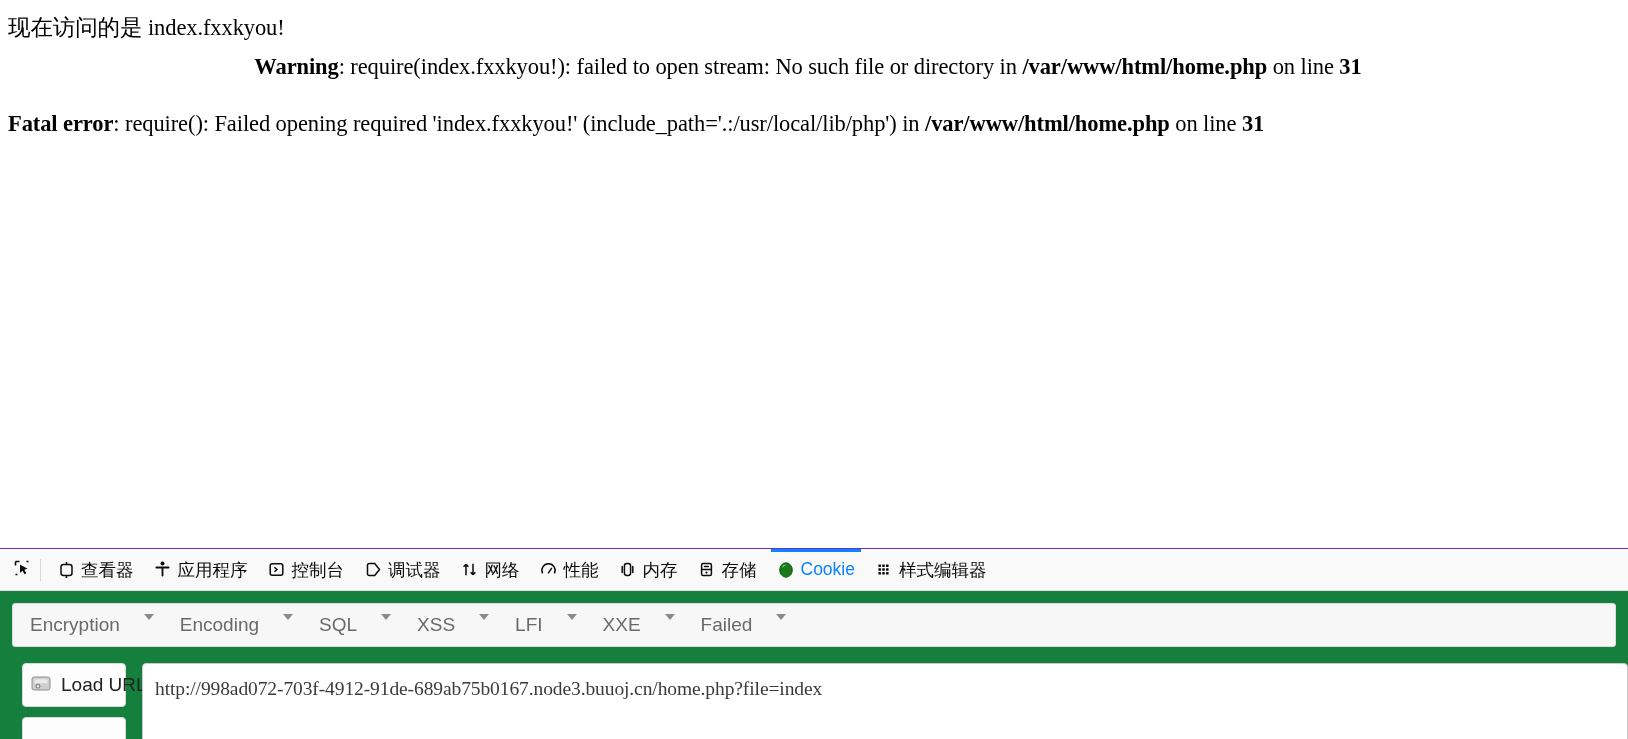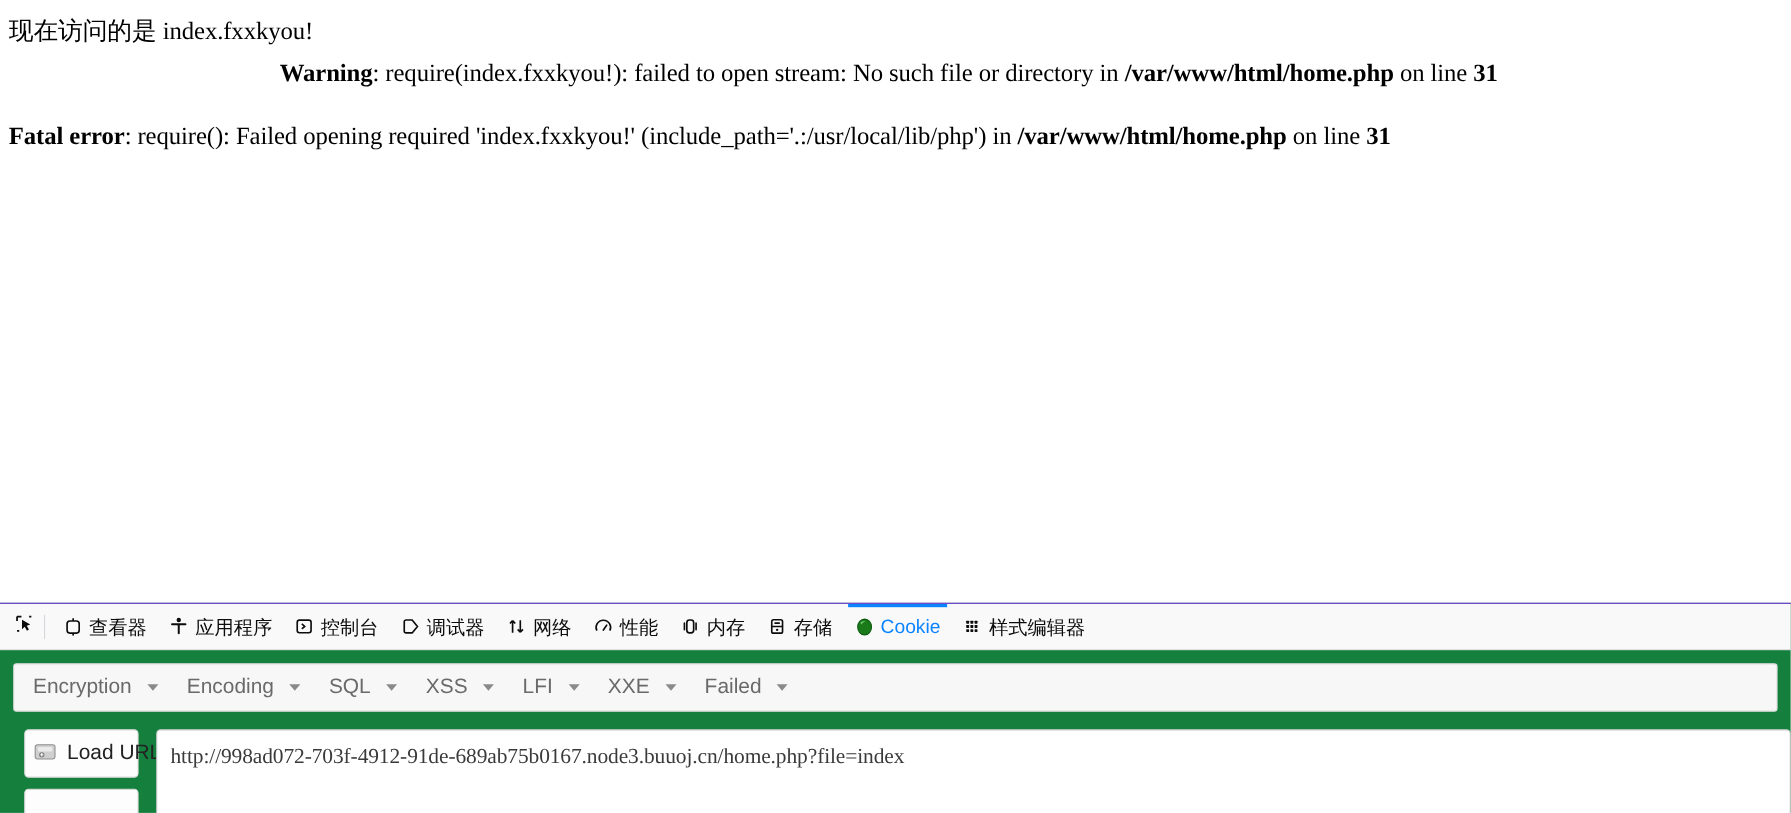--- a/index.html
+++ b/index.html
@@ -109,22 +109,22 @@
     background: #f7f7f7;
     border: 1px solid #dcdcdc;
     border-radius: 3px;
     display: flex;
     align-items: center;
     padding: 0 4px;
     overflow: hidden;
   }
   .hb-menu-item {
     display: flex;
-    align-items: center;
-    gap: 14px;
+    align-items: flex-start;
+    gap: 24px;
     padding: 6px 13px;
     font-size: 19px;
     color: #6a6a6a;
     cursor: pointer;
     background: transparent;
     border: none;
     font-family: "Liberation Sans", "DejaVu Sans", sans-serif;
     white-space: nowrap;
   }
   .caret {

